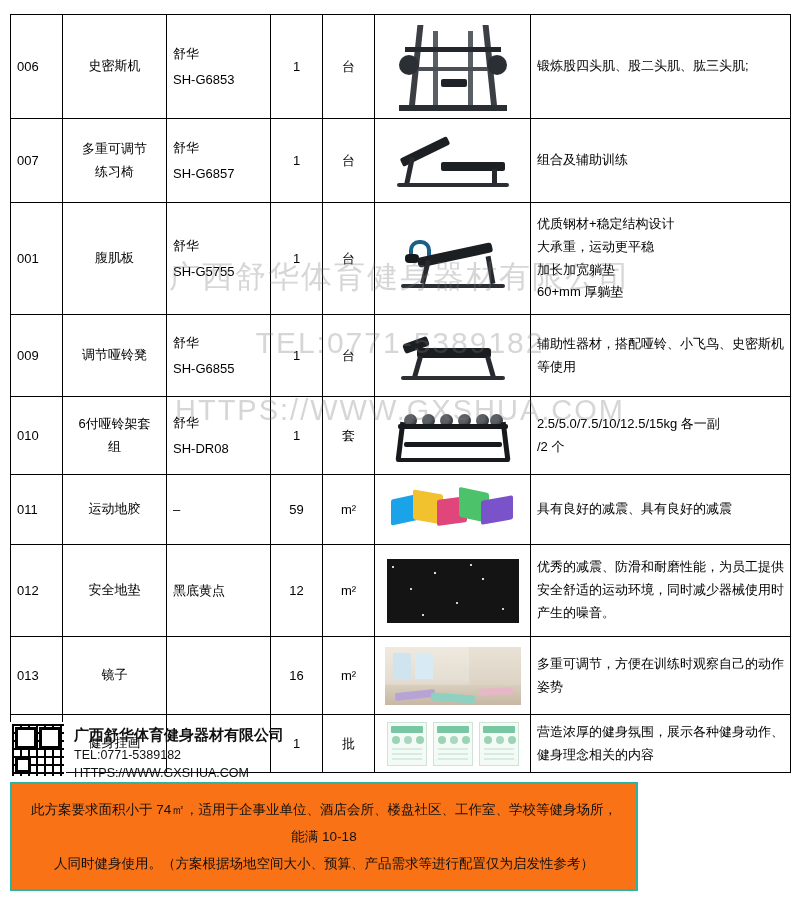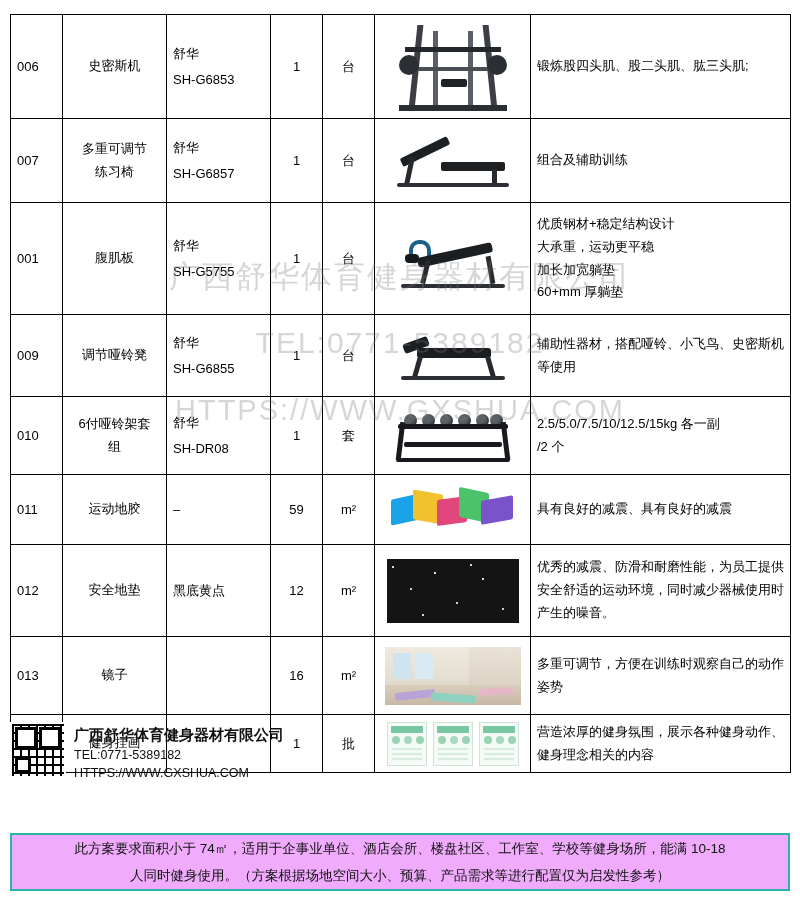--- a/index.html
+++ b/index.html
@@ -205,24 +205,24 @@
   }
   .stamp-txt { padding-top: 2px; }
   .stamp-txt .l1 { font-size: 15px; font-weight: bold; color: #111; line-height: 1.45; }
   .stamp-txt .l2 { font-size: 12.5px; color: #111; line-height: 1.45; }
   .stamp-txt .l3 { font-size: 12.5px; color: #111; line-height: 1.45; }
 
   
   .footnote {
     position: absolute;
     left: 10px; bottom: 12px;
-    width: 780px;
+    width: 628px;
     border: 2px solid #2bb3a3;
-    background: #f0abfc;
-    padding: 0 16px;
+    background: #f97316;
+    padding: 12px 16px;
     font-size: 13.5px;
     line-height: 2.0;
     color: #111111;
     text-align: center;
   }
 </style>
 </head>
 <body>
 
 <div class="page">

